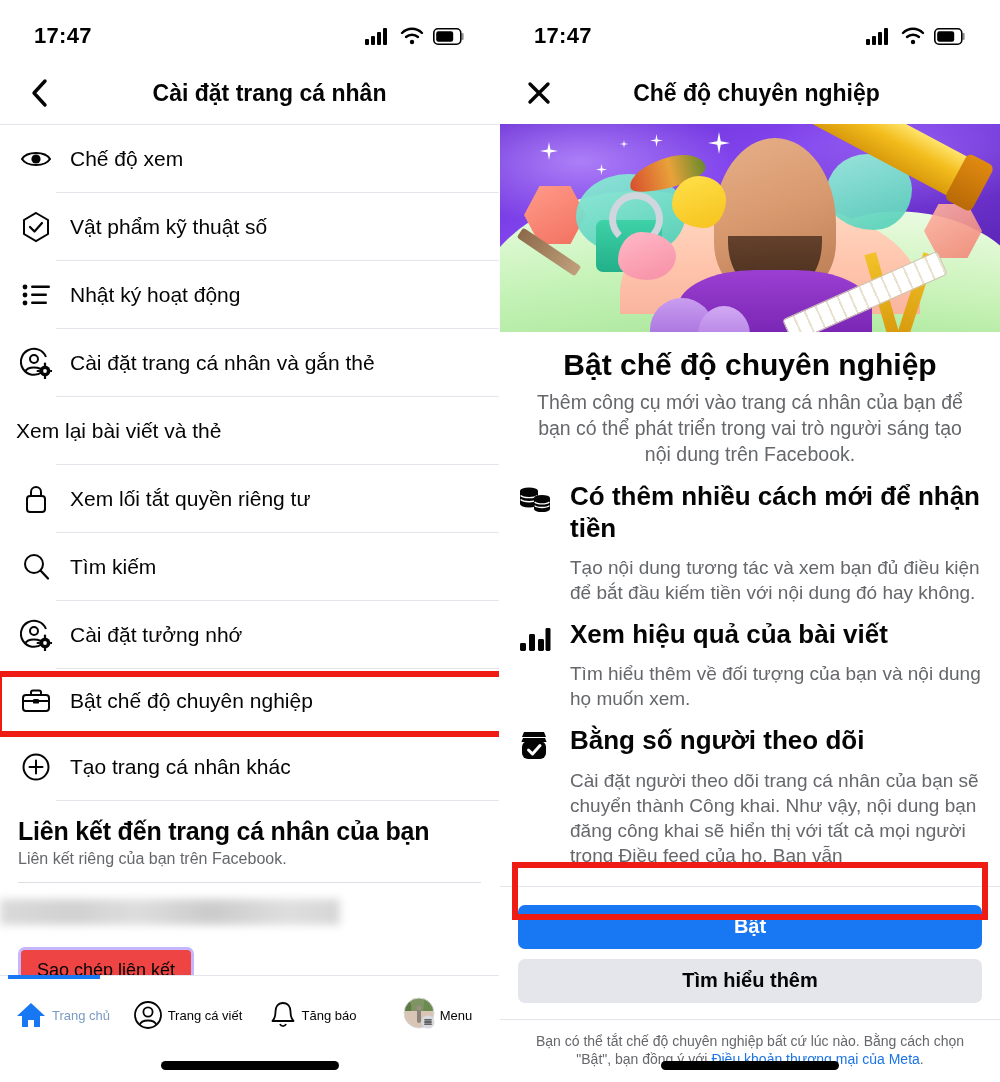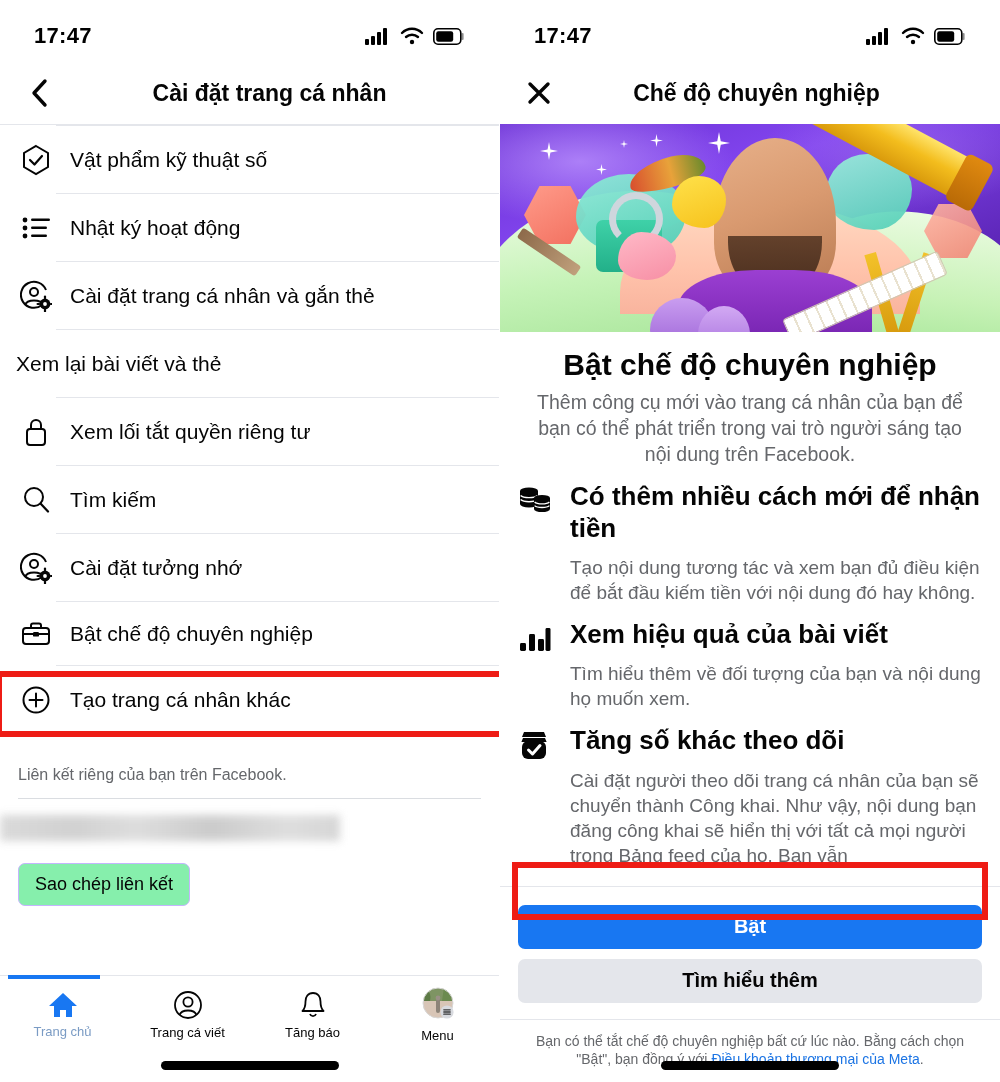--- a/index.html
+++ b/index.html
@@ -45,41 +45,41 @@
 
   .row.highlight-target { position: relative; }
 
   .redbox {
     position: absolute; border: 6px solid #ee1c15; pointer-events: none; z-index: 30;
   }
 
   
   .link-section { padding: 16px 18px 0 18px; }
   .link-title { font-size: 25px; font-weight: bold; color: #050505; letter-spacing: -.2px; }
-  .link-sub { font-size: 16px; color: #65676b; margin-top: 16px; }
+  .link-sub { font-size: 16px; color: #65676b; margin-top: 4px; }
   .link-rule { height: 1px; background: #dadde1; margin: 14px 0 0 0; }
   .blurred-url {
     height: 26px; margin-top: 16px; margin-left: -18px; width: 340px;
     background: linear-gradient(90deg,#d8d8d8 0%,#cfcfcf 22%,#dcdcdc 40%,#c9c9c9 62%,#dddddd 85%,#d4d4d4 100%);
     filter: blur(4px); opacity: .95;
   }
   .copy-btn {
     margin-top: 22px; display: inline-flex; align-items: center; justify-content: center;
-    border: 1px solid #c4b5fd; border-radius: 7px; padding: 10px 16px;
-    font-size: 18px; color: #050505; background: #86efac; cursor: pointer;
+    border: 3px solid #c4b5fd; border-radius: 7px; padding: 10px 16px;
+    font-size: 18px; color: #050505; background: #ef4444; cursor: pointer;
   }
 
   
   .tabbar {
     position: absolute; bottom: 0; left: 0; width: 500px; height: 107px;
     background: #fff; border-top: 1px solid #e4e6eb;
   }
   .tab-indicator { position: absolute; top: -1px; left: 8px; width: 92px; height: 4px; background: #1877f2; }
   .tabs { display: flex; height: 78px; }
-  .tab { flex: 1; display: flex; flex-direction: column; align-items: center; justify-content: center; gap: 5px; cursor: pointer; }
+  .tab { flex: 1; display: flex; flex-direction: row; align-items: center; justify-content: center; gap: 5px; cursor: pointer; }
   .tab .t-label { font-size: 13px; color: #050505; }
   .tab.active .t-label { color: #7a9bc4; }
   .home-indicator {
     position: absolute; bottom: 12px; left: 50%; transform: translateX(-50%);
     width: 178px; height: 9px; border-radius: 5px; background: #000;
   }
 
   
   .hero { width: 500px; height: 208px; position: relative; overflow: hidden;
     background: linear-gradient(150deg,#7a3fe0 0%, #8b4de8 30%, #6f35cf 60%, #5d2bb8 100%); }
@@ -214,20 +214,29 @@
           <path d="M17 3 L6 15 L17 27" fill="none" stroke="#050505" stroke-width="3.4" stroke-linecap="round" stroke-linejoin="round"></path>
         </svg>
       </div>
       <div class="nav-title left-title">Cài đặt trang cá nhân</div>
     </div>
 
     <div class="divider full"></div>
 
     <div class="list">
 
+      <div class="row">
+        <span class="ico">
+          <svg width="32" height="24" viewBox="0 0 32 24">
+            <path d="M2 12 C7 4 25 4 30 12 C25 20 7 20 2 12 Z" fill="none" stroke="#050505" stroke-width="2"></path>
+            <circle cx="16" cy="12" r="4.6" fill="#050505"></circle>
+          </svg>
+        </span>
+        <span class="label">Chế độ xem</span>
+      </div>
       <div class="divider"></div>
 
       <div class="row">
         <span class="ico">
           <svg width="30" height="32" viewBox="0 0 30 32">
             <path d="M15 2 L27 9 L27 23 L15 30 L3 23 L3 9 Z" fill="none" stroke="#050505" stroke-width="2"></path>
             <path d="M9 16 L13.5 20.5 L21 12" fill="none" stroke="#050505" stroke-width="2.2" stroke-linecap="round" stroke-linejoin="round"></path>
           </svg>
         </span>
         <span class="label">Vật phẩm kỹ thuật số</span>
@@ -335,20 +344,21 @@
             <circle cx="15" cy="15" r="12.5" fill="none" stroke="#050505" stroke-width="2"></circle>
             <path d="M15 8.5 L15 21.5 M8.5 15 L21.5 15" stroke="#050505" stroke-width="2" stroke-linecap="round"></path>
           </svg>
         </span>
         <span class="label">Tạo trang cá nhân khác</span>
       </div>
       <div class="divider"></div>
     </div>
 
     <div class="link-section">
+      <div class="link-title">Liên kết đến trang cá nhân của bạn</div>
       <div class="link-sub">Liên kết riêng của bạn trên Facebook.</div>
       <div class="link-rule"></div>
       <div class="blurred-url"></div>
       <div class="copy-btn">Sao chép liên kết</div>
     </div>
 
     <div class="redbox" style="left:-4px; top:671px; width:509px; height:66px;"></div>
 
     <div class="tabbar">
       <div class="tab-indicator"></div>
@@ -518,22 +528,22 @@
       <div class="feature">
         <span class="f-ico">
           <svg width="34" height="32" viewBox="0 0 34 32">
             <path d="M6 3 L26 3 L28 8 L4 8 Z" fill="#050505"></path>
             <path d="M5 9 L27 9 L28.6 13 L3.4 13 Z" fill="#050505"></path>
             <rect x="4" y="12" width="24" height="18" rx="6" fill="#050505"></rect>
             <path d="M10.5 21 L14.5 25 L22 16.5" fill="none" stroke="#fff" stroke-width="3" stroke-linecap="round" stroke-linejoin="round"></path>
           </svg>
         </span>
         <span class="f-txt">
-          <div class="f-title">Tăng số khác theo dõi</div>
-          <div class="f-desc">Cài đặt người theo dõi trang cá nhân của bạn sẽ chuyển thành Công khai. Như vậy, nội dung bạn đăng công khai sẽ hiển thị với tất cả mọi người trong Bảng feed của họ. Bạn vẫn</div>
+          <div class="f-title">Bằng số người theo dõi</div>
+          <div class="f-desc">Cài đặt người theo dõi trang cá nhân của bạn sẽ chuyển thành Công khai. Như vậy, nội dung bạn đăng công khai sẽ hiển thị với tất cả mọi người trong Điều feed của họ. Bạn vẫn</div>
         </span>
       </div>
 
       <div class="hr-thin" style="margin-top:18px;"></div>
 
       <div style="height:18px;"></div>
       <div class="btn-primary">Bật</div>
       <div class="btn-secondary">Tìm hiểu thêm</div>
 
       <div class="hr-thin" style="margin-top:16px;"></div>

